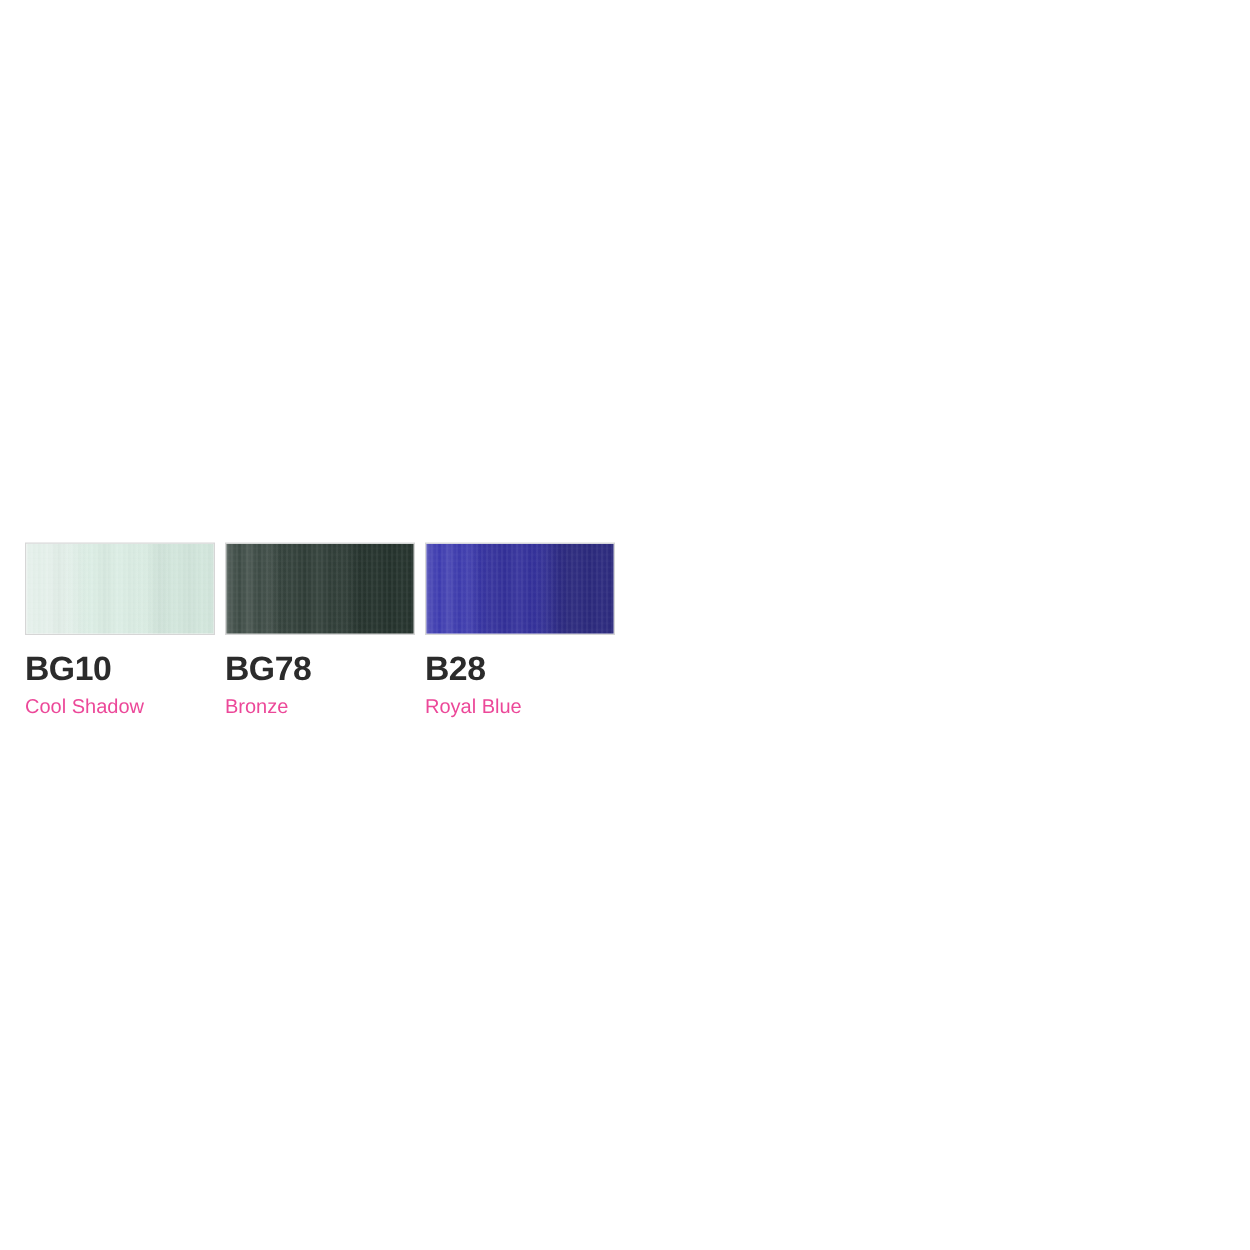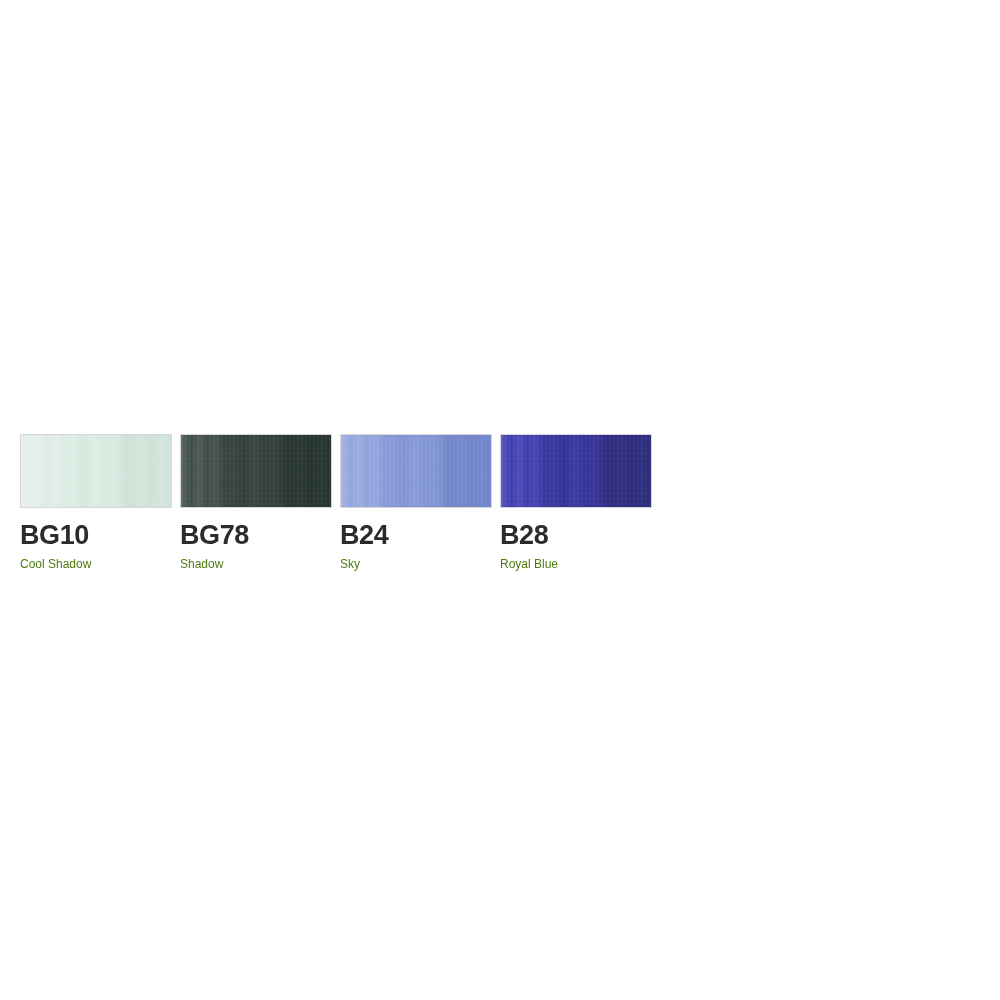--- a/index.html
+++ b/index.html
@@ -103,24 +103,24 @@
     font-size: 27px;
     font-weight: bold;
     line-height: 1.0;
     letter-spacing: -0.4px;
     color: #2b2b2b;
     white-space: nowrap;
   }
 
   .swatch-label {
     margin-top: 9px;
-    font-size: 12px;
+    font-size: 16px;
     font-weight: normal;
     line-height: 1.0;
-    color: #4d7c0f;
+    color: #ec4899;
     white-space: nowrap;
   }
 </style>
 </head>
 <body>
 
 <div id="swatch-chart">
   <div class="swatch-row">
       <div class="swatch-cell">
         <div class="swatch-chip">
@@ -131,30 +131,21 @@
         <div class="swatch-code">BG10</div>
         <div class="swatch-label">Cool Shadow</div>
       </div>
       <div class="swatch-cell">
         <div class="swatch-chip">
           <div class="chip-base" style="background: linear-gradient(90deg, rgb(62, 76, 70) 0%, rgb(62, 76, 70) 20%, rgb(49, 63, 57) 34%, rgb(49, 63, 57) 58%, rgb(37, 51, 45) 76%, rgb(37, 51, 45) 100%);"></div>
           <div class="chip-streaks"></div>
           <div class="chip-grain"></div>
         </div>
         <div class="swatch-code">BG78</div>
-        <div class="swatch-label">Shadow</div>
-      </div>
-      <div class="swatch-cell">
-        <div class="swatch-chip">
-          <div class="chip-base" style="background: linear-gradient(90deg, rgb(147, 166, 224) 0%, rgb(147, 166, 224) 20%, rgb(132, 152, 216) 34%, rgb(132, 152, 216) 58%, rgb(115, 134, 204) 76%, rgb(115, 134, 204) 100%);"></div>
-          <div class="chip-streaks"></div>
-          <div class="chip-grain"></div>
-        </div>
-        <div class="swatch-code">B24</div>
-        <div class="swatch-label">Sky</div>
+        <div class="swatch-label">Bronze</div>
       </div>
       <div class="swatch-cell">
         <div class="swatch-chip">
           <div class="chip-base" style="background: linear-gradient(90deg, rgb(62, 60, 176) 0%, rgb(62, 60, 176) 20%, rgb(52, 49, 156) 34%, rgb(52, 49, 156) 58%, rgb(44, 42, 126) 76%, rgb(44, 42, 126) 100%);"></div>
           <div class="chip-streaks"></div>
           <div class="chip-grain"></div>
         </div>
         <div class="swatch-code">B28</div>
         <div class="swatch-label">Royal Blue</div>
       </div>

